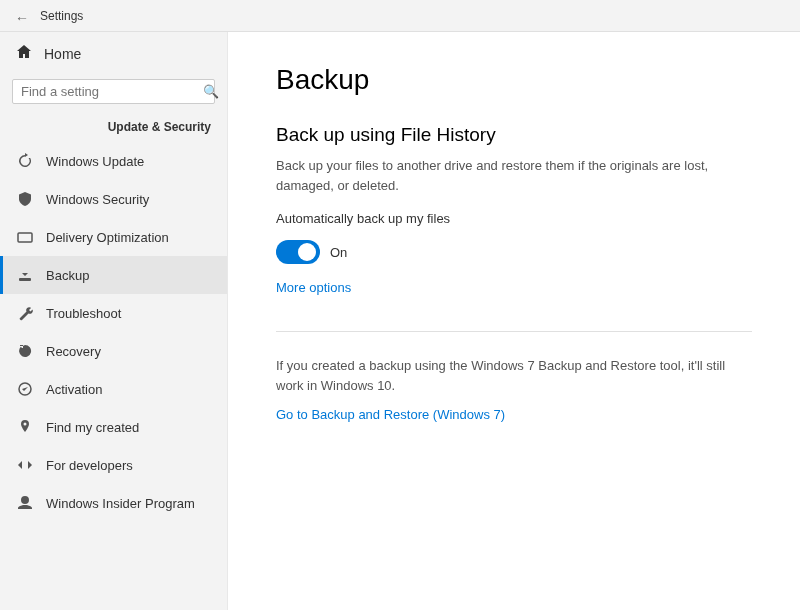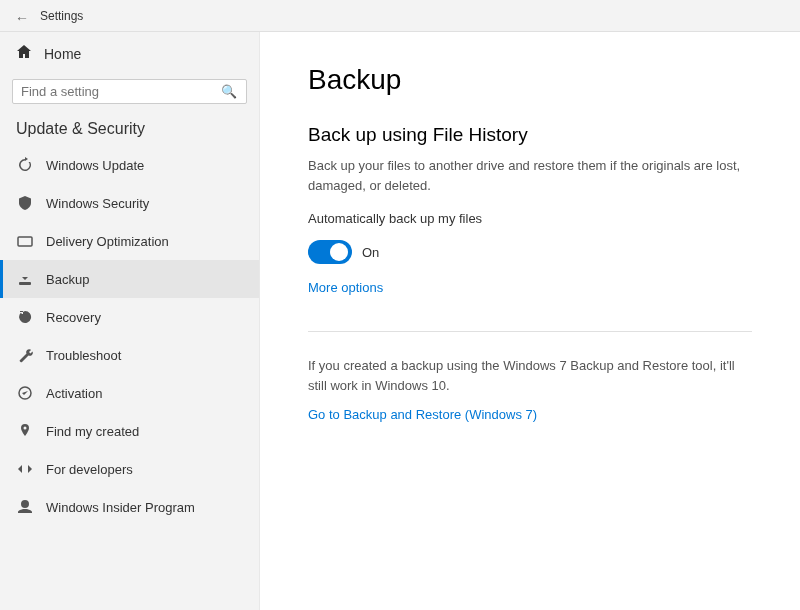--- a/index.html
+++ b/index.html
@@ -31,21 +31,21 @@
     .titlebar-title {
       font-size: 12px;
       color: #333;
     }
     .main-layout {
       display: flex;
       flex: 1;
       overflow: hidden;
     }
     .sidebar {
-      width: 260px;
+      width: 228px;
       background: #f3f3f3;
       overflow-y: auto;
       padding: 0;
       flex-shrink: 0;
       border-right: 1px solid #e8e8e8;
     }
     .sidebar-home {
       display: flex;
       align-items: center;
       gap: 12px;
@@ -67,24 +67,25 @@
     .sidebar-search input {
       border: none;
       outline: none;
       font-size: 13px;
       color: #555;
       flex: 1;
       background: transparent;
     }
     .sidebar-search-icon { color: #666; font-size: 13px; }
     .sidebar-section-title {
-      font-size: 16px;
-      font-weight: 400;
+      font-size: 12px;
+      font-weight: 700;
       color: #333;
       padding: 4px 16px 8px 16px;
+      text-align: right;
     }
     .sidebar-item {
       display: flex;
       align-items: center;
       gap: 12px;
       padding: 10px 16px;
       cursor: pointer;
       font-size: 13px;
       color: #333;
       position: relative;
@@ -253,33 +254,33 @@
             <path d="M8 2v7M5 6l3 3 3-3"></path>
             <rect x="2" y="11" width="12" height="3" rx="1"></rect>
           </svg>
       </span>
       <span>Backup</span>
     </div>
 
     <div class="sidebar-item">
       <span class="icon">
         <svg viewBox="0 0 16 16" fill="currentColor">
+            <path d="M13.5 2.5a3 3 0 0 0-4 4L3 13a1 1 0 0 0 0 1.4l.6.6a1 1 0 0 0 1.4 0l6.5-6.5a3 3 0 0 0 4-4l-2 2-1.5-1.5 2-2z"></path>
+          </svg>
+      </span>
+      <span>Troubleshoot</span>
+    </div>
+
+    <div class="sidebar-item">
+      <span class="icon">
+        <svg viewBox="0 0 16 16" fill="currentColor">
             <path d="M8 2a6 6 0 1 1-4.2 1.8L5 5h1V2H3v1l1.1-.1A6 6 0 0 0 8 2z"></path>
           </svg>
       </span>
       <span>Recovery</span>
-    </div>
-
-    <div class="sidebar-item">
-      <span class="icon">
-        <svg viewBox="0 0 16 16" fill="currentColor">
-            <path d="M13.5 2.5a3 3 0 0 0-4 4L3 13a1 1 0 0 0 0 1.4l.6.6a1 1 0 0 0 1.4 0l6.5-6.5a3 3 0 0 0 4-4l-2 2-1.5-1.5 2-2z"></path>
-          </svg>
-      </span>
-      <span>Troubleshoot</span>
     </div>
 
     <div class="sidebar-item">
       <span class="icon">
         <svg viewBox="0 0 16 16" fill="currentColor">
             <circle cx="8" cy="8" r="6" fill="none" stroke="currentColor" stroke-width="1.5"></circle>
             <path d="M5 8l2 2 4-4"></path>
           </svg>
       </span>
       <span>Activation</span>

